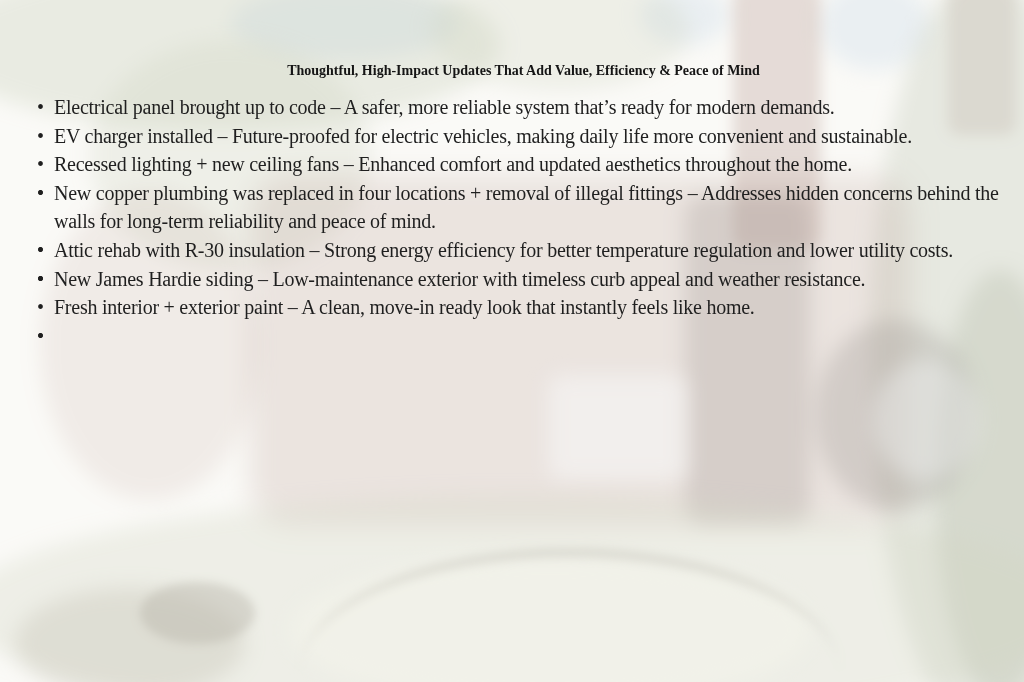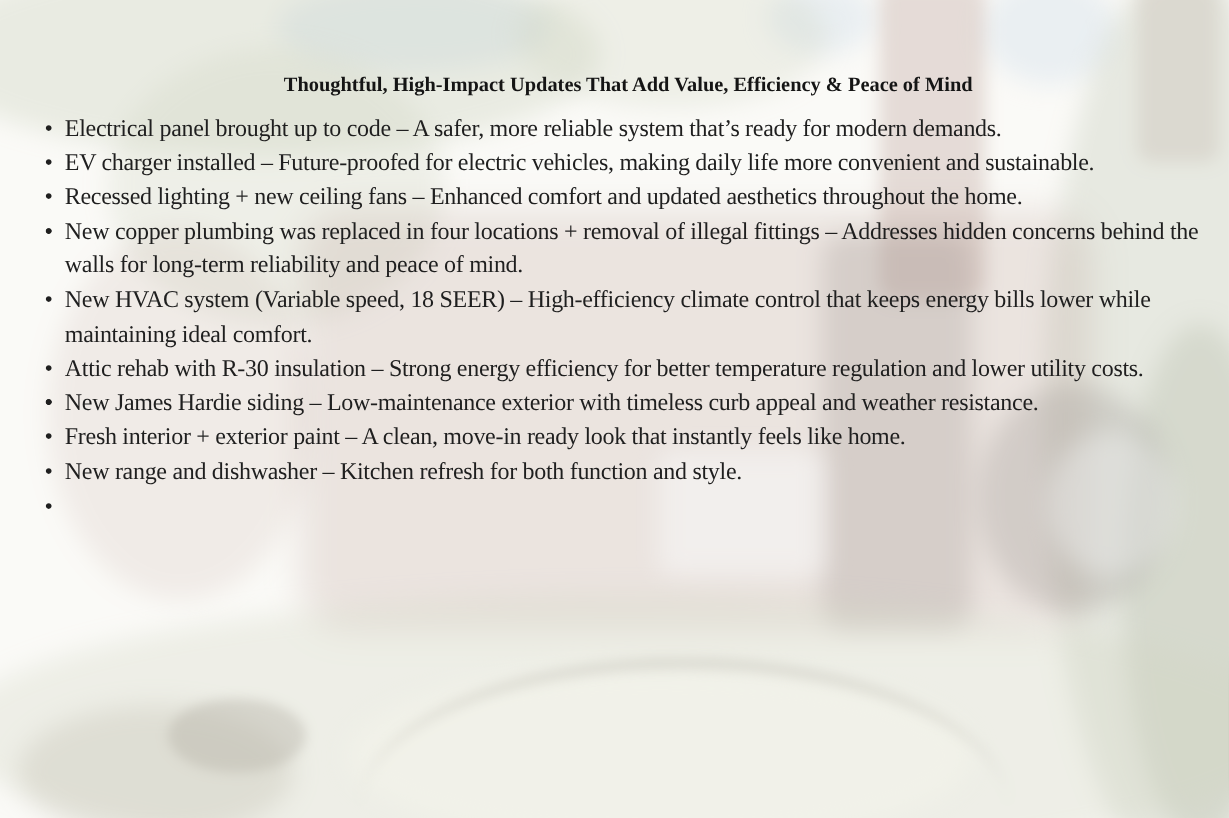--- a/index.html
+++ b/index.html
@@ -32,21 +32,21 @@
   .lawn-light      { left:290px;  top:555px; width:520px;  height:150px; background:rgba(238,238,222,.55); }
   .rocks-1         { left:15px;   top:588px; width:230px;  height:110px; background:rgba(135,126,100,.33); }
   .rock-2          { left:140px;  top:582px; width:115px;  height:62px;  background:rgba(110,102,82,.40); filter:blur(5px); }
   .bed-curve       { left:300px;  top:548px; width:540px;  height:240px; background:transparent;
                      border-top:9px solid rgba(95,90,70,.30); border-radius:50%; filter:blur(5px); }
 
   .wash { position:absolute; inset:0; background:rgba(250,250,247,.50); }
 
   .content { position:absolute; inset:0; padding:56px 14px 0 37px; color:#1f1f1f; box-sizing:border-box; }
   .title {
-    font-size:17px; font-weight:bold; line-height:29px; text-align:center;
+    font-size:14px; font-weight:bold; line-height:29px; text-align:center;
     margin:0 0 8px 0; color:#151515; letter-spacing:0;
   }
   ul.items {
     list-style:none; margin:0; padding:0;
     font-size:20px; line-height:28.6px; letter-spacing:-0.25px;
   }
   ul.items li { position:relative; padding-left:17px; }
   .marker { position:absolute; left:0; top:0; }
 </style>
 </head>
@@ -81,24 +81,24 @@
   <div class="wash"></div>
 
   <div class="content">
     <h1 class="title">Thoughtful, High-Impact Updates That Add Value, Efficiency &amp; Peace of Mind</h1>
     <ul class="items">
         <li><span class="marker">•</span><span class="txt">Electrical panel brought up to code – A safer, more reliable system that’s ready for modern demands.</span></li>
         <li><span class="marker">•</span><span class="txt">EV charger installed – Future-proofed for electric vehicles, making daily life more convenient and sustainable.</span></li>
         <li><span class="marker">•</span><span class="txt">Recessed lighting + new ceiling fans – Enhanced comfort and updated aesthetics throughout the home.</span></li>
         <li><span class="marker">•</span></li>
         <li><span class="marker">•</span><span class="txt">New copper plumbing was replaced in four locations + removal of illegal fittings – Addresses hidden concerns behind the walls for long-term reliability and peace of mind.</span></li>
-        <li><span class="marker">•</span><span class="txt">New HVAC system (Variable speed, 18 SEER) – High-efficiency climate control that keeps energy bills lower while maintaining ideal comfort.</span></li>
+        <li><span class="marker">•</span></li>
         <li><span class="marker">•</span><span class="txt">Attic rehab with R-30 insulation – Strong energy efficiency for better temperature regulation and lower utility costs.</span></li>
         <li><span class="marker">•</span></li>
         <li><span class="marker">•</span></li>
         <li><span class="marker">•</span><span class="txt">New James Hardie siding – Low-maintenance exterior with timeless curb appeal and weather resistance.</span></li>
         <li><span class="marker">•</span><span class="txt">Fresh interior + exterior paint – A clean, move-in ready look that instantly feels like home.</span></li>
-        <li><span class="marker">•</span><span class="txt">New range and dishwasher – Kitchen refresh for both function and style.</span></li>
+        <li><span class="marker">•</span></li>
         <li><span class="marker">•</span></li>
       </ul>
   </div>
 
 </div>
 
 </body></html>

